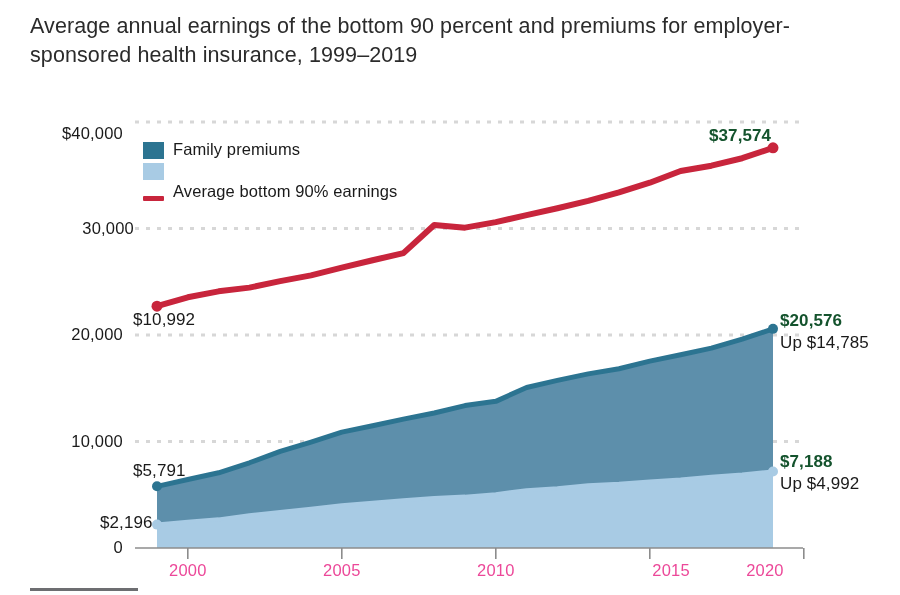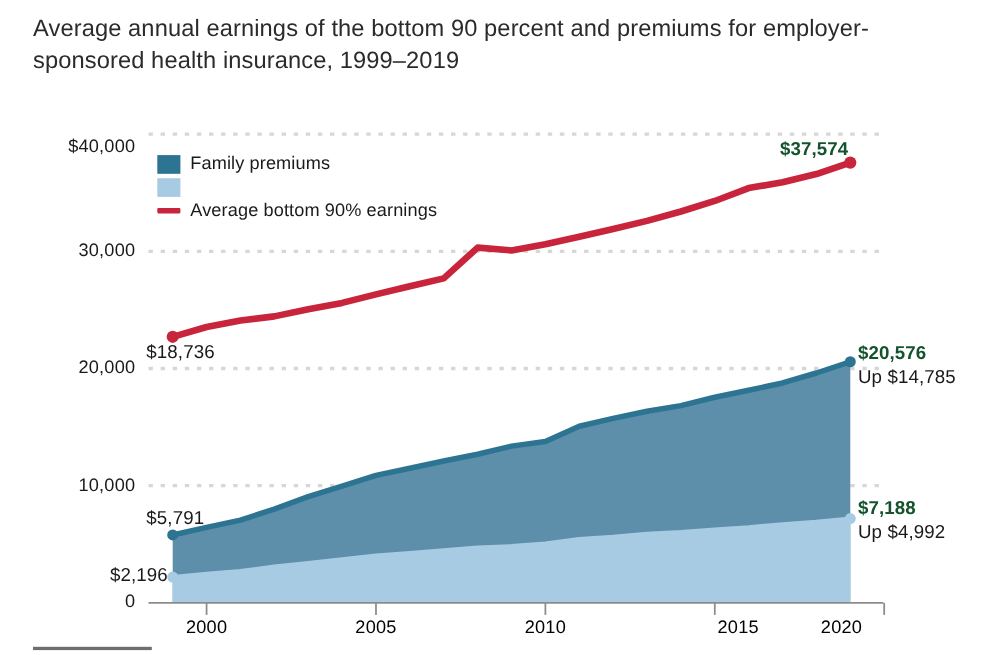--- a/index.html
+++ b/index.html
@@ -58,35 +58,35 @@
     font-size: 16.5px;
     color: #1a1a1a;
     white-space: nowrap;
     width: 110px;
     letter-spacing: 0.2px;
   }
   .xtick {
     position: absolute;
     text-align: center;
     font-size: 16.5px;
-    color: #000000;
+    color: #ec4899;
     white-space: nowrap;
     width: 80px;
     letter-spacing: 0.2px;
   }
 
   
   .legend {
     position: absolute;
     left: 143px;
     top: 139px;
   }
   .legend-row {
     display: flex;
-    align-items: center;
+    align-items: flex-end;
     height: 20px;
     margin-bottom: 1px;
   }
   .legend-swatch {
     width: 21px;
     height: 17px;
     margin-right: 9px;
     flex: 0 0 auto;
   }
   .legend-line {
@@ -179,21 +179,21 @@
           <circle cx="773" cy="328.8656" r="5" fill="#2c7491"></circle>
           <circle cx="157" cy="524.6126" r="5" fill="#a8cbe4"></circle>
           <circle cx="773" cy="471.44780000000003" r="5" fill="#a8cbe4"></circle>
         </g>
     </svg>
 
     <div id="ylabels">
         <div class="ytick" style="left: 13px; top: 538px;">0</div>
         <div class="ytick" style="left: 13px; top: 431.5px;">10,000</div>
         <div class="ytick" style="left: 13px; top: 325px;">20,000</div>
-        <div class="ytick" style="left: 13px; top: 218.5px;">30,000</div>
+        <div class="ytick" style="left: 24px; top: 218.5px;">30,000</div>
         <div class="ytick" style="left: 13px; top: 112px; margin-top: 12px;">$40,000</div>
       </div>
     <div id="xlabels">
         <div class="xtick" style="left: 147.8px; top: 561px;">2000</div>
         <div class="xtick" style="left: 301.8px; top: 561px;">2005</div>
         <div class="xtick" style="left: 455.8px; top: 561px;">2010</div>
         <div class="xtick" style="left: 609.8px; top: 561px; text-align: right;">2015</div>
         <div class="xtick" style="left: 725px; top: 561px;">2020</div>
       </div>
 
@@ -204,21 +204,21 @@
       </div>
       <div class="legend-row">
         <span class="legend-swatch" style="background:#a8cbe4"></span>
       </div>
       <div class="legend-row">
         <span class="legend-line" style="background:#c8253c"></span>
         <span class="legend-label">Average bottom 90% earnings</span>
       </div>
     </div>
 
-    <div class="anno anno-plain" style="left:133px; top:310px;">$18,736</div>
+    <div class="anno anno-plain" style="left:133px; top:310px;">$10,992</div>
 
     <div class="anno anno-strong" style="left:709px; top:126px;">$37,574</div>
 
     <div class="anno anno-plain" style="left:133px; top:461px;">$5,791</div>
 
     <div class="anno" style="left:780px; top:311px;">
       <div class="anno-strong">$20,576</div>
       <div class="anno-sub">Up $14,785</div>
     </div>
 

